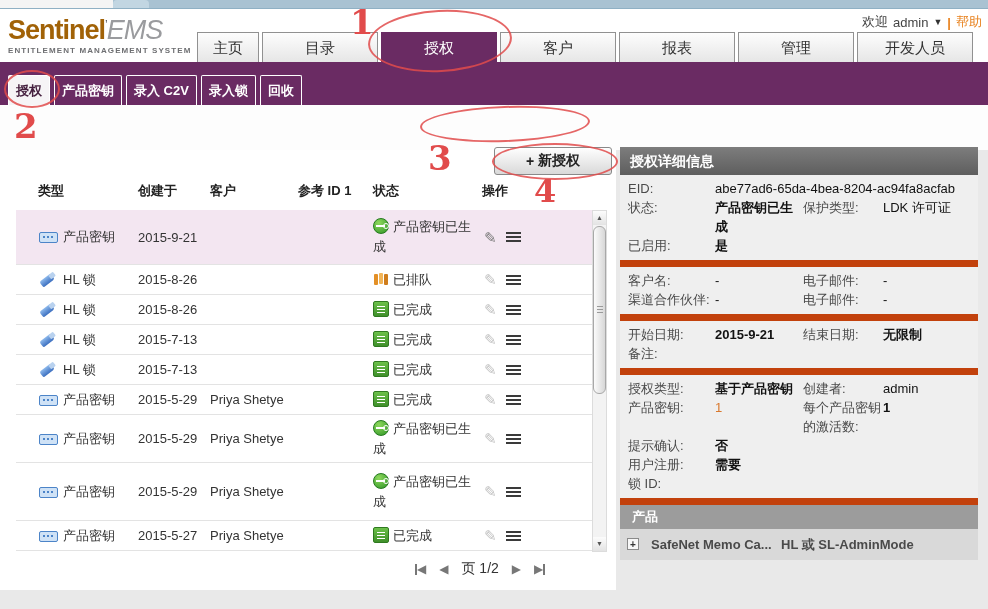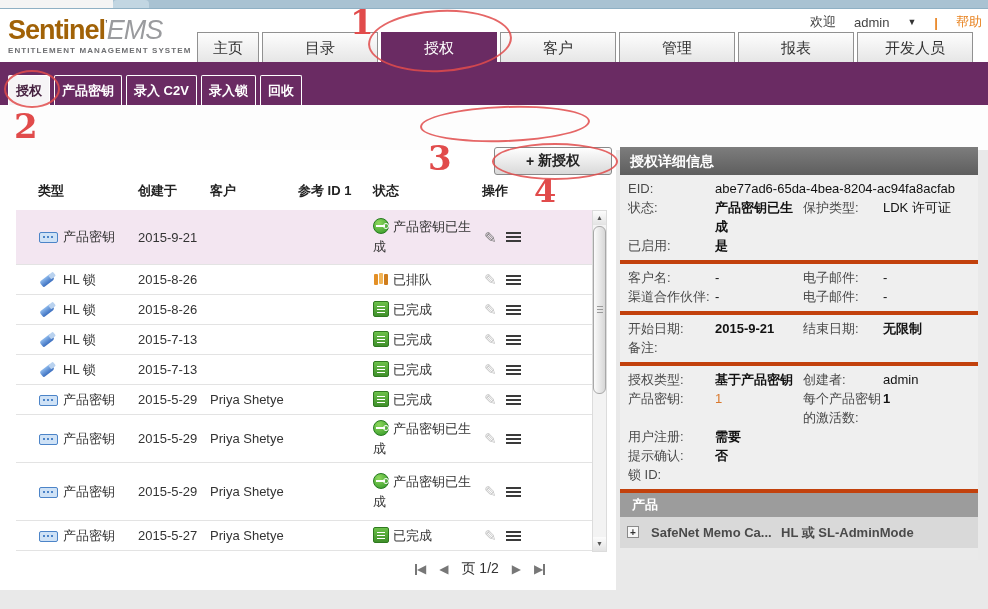--- a/index.html
+++ b/index.html
@@ -10,21 +10,21 @@
   .top-strip .left-gap{position:absolute;left:0;top:0;width:113px;height:8px;background:#f4f4f4;}
   .top-strip .tab-notch{position:absolute;left:113px;top:0;width:36px;height:8px;background:#c2d6e2;border-radius:4px 4px 0 0;}
   
   .header{position:absolute;left:0;top:9px;width:988px;height:53px;background:#fff;}
   .logo{position:absolute;left:8px;top:3px;}
   .logo-line{font-size:27px;line-height:27px;letter-spacing:-1px;}
   .logo-brand{font-weight:bold;color:#a16207;text-align:center;}
   .logo-mark{font-size:12px;vertical-align:10px;color:#56575a;}
   .logo-suffix{color:#9a9b9e;font-style:italic;font-weight:300;}
   .logo-tagline{font-size:8px;color:#6e6f72;letter-spacing:1.1px;font-weight:bold;margin-top:2px;text-align:center;}
-  .welcome{position:absolute;right:6px;top:4px;font-size:13px;color:#444;display:flex;align-items:center;gap:18px;}
+  .welcome{position:absolute;right:6px;top:4px;font-size:13px;color:#444;display:flex;align-items:center;gap:5px;}
   .welcome .caret{font-size:9px;color:#333;}
   .welcome .sep{color:#e8821e;font-weight:bold;}
   .help-link{color:#e8821e;text-decoration:none;}
   .nav-tabs{position:absolute;left:197px;bottom:0;display:flex;gap:3px;}
   .nav-tab{height:30px;line-height:30px;text-align:center;font-size:15px;color:#333;
            background:linear-gradient(#fdfdfd,#e6e6e6);border:1px solid #919191;border-bottom:none;
            box-sizing:border-box;cursor:pointer;}
   .nav-tab.w-sm{width:62px;}  .nav-tab.w-md{width:116px;font-family:Liberation Serif, serif;}
   .nav-tab.active{background:#6a2b63;color:#fff;border-color:#6a2b63;}
   
@@ -103,21 +103,21 @@
   
   .pager{position:absolute;left:415px;top:410px;display:flex;align-items:center;gap:13px;font-size:14px;color:#333;}
   .pg{color:#777;font-size:12px;cursor:pointer;display:flex;align-items:center;}
   .pgbar{display:inline-block;width:2px;height:11px;background:#777;}
   .pg-label{font-size:14px;color:#333;}
   
   .details{position:absolute;left:620px;top:147px;width:358px;height:413px;background:#efefef;overflow:hidden;}
   .d-header{height:28px;background:linear-gradient(#7d7d7d,#5e5e5e);color:#fff;font-weight:bold;font-size:14px;
             line-height:28px;padding-left:10px;}
   .d-body{font-size:13px;color:#3c3c3c;}
-  .d-section{padding:4px 8px 5px 8px;border-bottom:4px solid #c2410c;}
+  .d-section{padding:4px 8px 5px 8px;border-bottom:7px solid #c2410c;}
   .drow{display:grid;grid-template-columns:87px 88px 80px 1fr;line-height:19px;align-items:start;}
   .dl{color:#4a4a4a;}
   .dv{color:#111;}
   .v-bold{font-weight:bold;}
   .v-link{color:#d9782d;}
   .span3{grid-column:2/5;}
   
   .p-header{display:grid;grid-template-columns:145px 1fr;height:24px;line-height:24px;background:#9c9c9c;
             color:#fff;font-weight:bold;font-size:13px;padding-left:12px;}
   .p-row{display:grid;grid-template-columns:24px 130px 1fr;background:#d9d9d9;padding:7px 0 7px 7px;
@@ -150,22 +150,22 @@
       <span>admin</span>
       <span class="caret">▼</span>
       <span class="sep">|</span>
       <a class="help-link" href="#">帮助</a>
     </div>
     <div class="nav-tabs">
       <div class="nav-tab w-sm">主页</div>
       <div class="nav-tab w-md">目录</div>
       <div class="nav-tab w-md active">授权</div>
       <div class="nav-tab w-md">客户</div>
+      <div class="nav-tab w-md">报表</div>
       <div class="nav-tab w-md">管理</div>
-      <div class="nav-tab w-md">报表</div>
       <div class="nav-tab w-md">开发人员</div>
     </div>
   </div>
 
   <div class="band">
     <div class="subnav">
       <div class="subnav-tab active">授权</div>
       <div class="subnav-tab">产品密钥</div>
       <div class="subnav-tab">录入 C2V</div>
       <div class="subnav-tab">录入锁</div>
@@ -396,26 +396,26 @@
           <span class="dl">创建者:</span>
           <span class="dv">admin</span>
         </div>
         <div class="drow">
           <span class="dl">产品密钥:</span>
           <span class="dv v-link">1</span>
           <span class="dl">每个产品密钥 的激活数:</span>
           <span class="dv v-bold">1</span>
         </div>
         <div class="drow">
+          <span class="dl">提示确认:</span>
+          <span class="dv v-bold">否</span>
+        </div>
+        <div class="drow">
           <span class="dl">用户注册:</span>
           <span class="dv v-bold">需要</span>
-        </div>
-        <div class="drow">
-          <span class="dl">提示确认:</span>
-          <span class="dv v-bold">否</span>
         </div>
         <div class="drow">
           <span class="dl">锁 ID:</span>
           <span class="dv span3"></span>
         </div>
       </div>
 
       <div class="p-header">
         <span>产品</span>
       </div>

